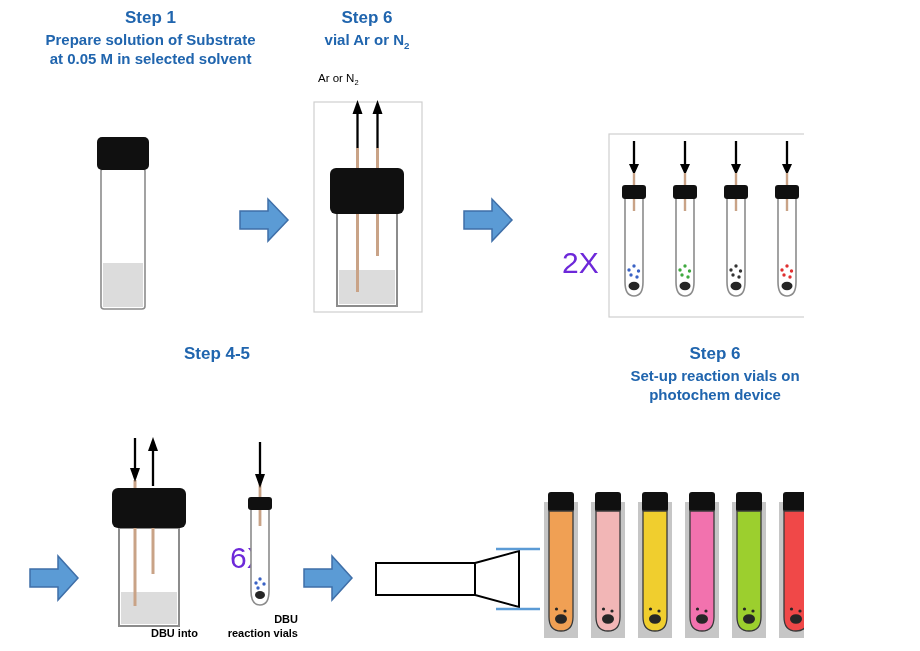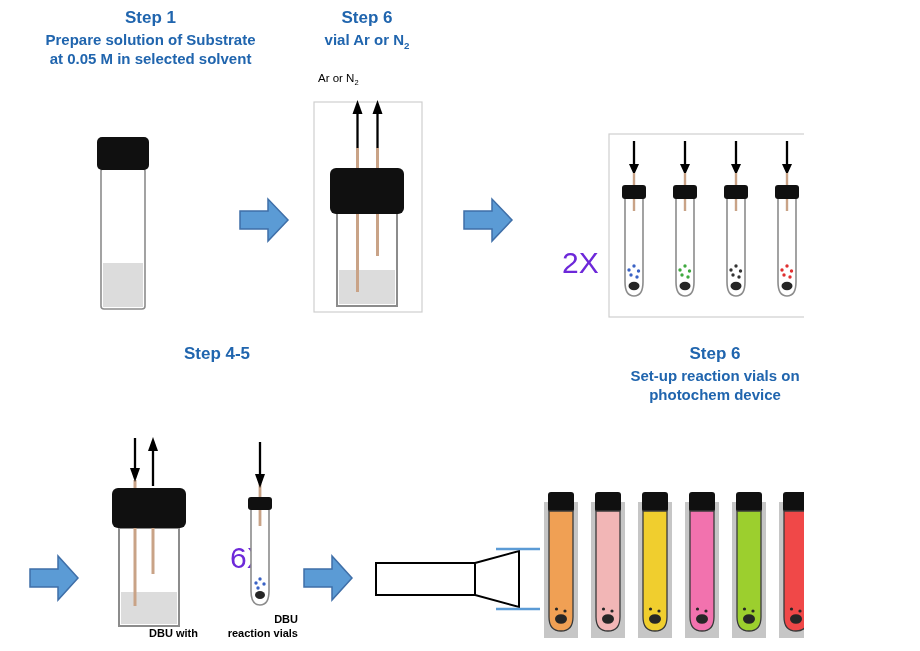--- a/index.html
+++ b/index.html
@@ -217,21 +217,21 @@
     <rect class="cap" x="6" y="56" width="74" height="40" rx="6"></rect>
     <g>
       <line class="aline" x1="29" y1="6" x2="29" y2="38"></line>
         <polygon class="ahead" points="24,36 34,36 29,50"></polygon>
     </g>
     <g>
       <line class="aline" x1="47" y1="54" x2="47" y2="18"></line>
         <polygon class="ahead" points="42,19 52,19 47,5"></polygon>
     </g>
   </svg>
-  <div class="vial-label" style="left:106px;top:627px;width:92px">DBU with</div>
+  <div class="vial-label" style="left:106px;top:627px;width:92px">DBU into</div>
 
   <div class="mult" style="left:230px;top:535px">6X</div>
 
   <svg class="abs" style="left:238px;top:436px" width="44" height="180" viewBox="0 0 44 180">
     <path class="glass" d="M13 73 L13 155 Q13 169 22 169 Q31 169 31 155 L31 73 Z"></path>
     <rect class="needle" x="20.6" y="48" width="2.8" height="42"></rect>
     <rect class="cap" x="10" y="61" width="24" height="13" rx="3"></rect>
     <g>
       <line class="aline" x1="22" y1="6" x2="22" y2="40"></line>
         <polygon class="ahead" points="17,38 27,38 22,52"></polygon>

